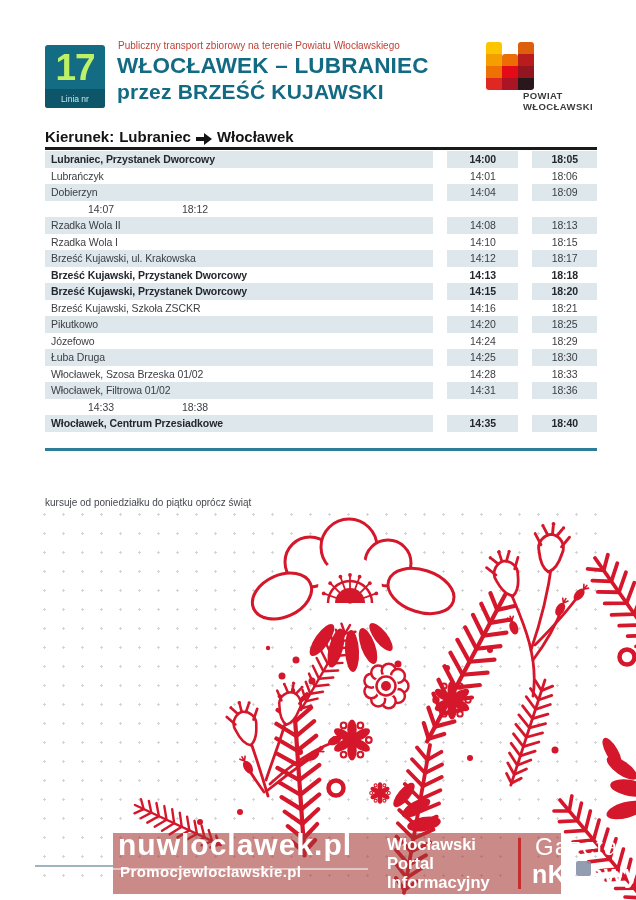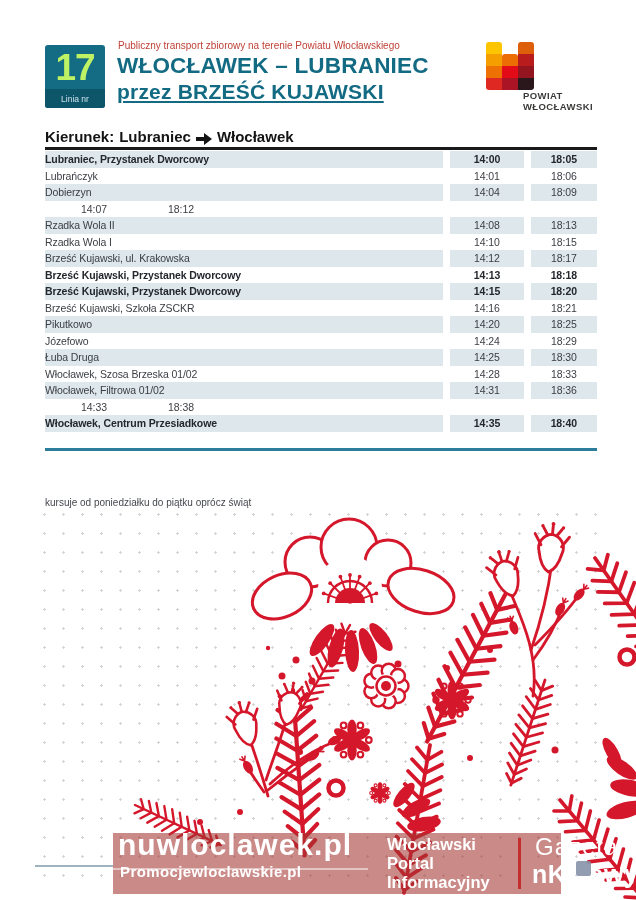--- a/index.html
+++ b/index.html
@@ -10,39 +10,39 @@
   .line-badge{position:absolute;left:45px;top:45px;width:60px;height:63px;
     background:#146b84;border-radius:3px;display:flex;flex-direction:column;}
   .line-badge .num{flex:1;display:flex;align-items:center;justify-content:center;
     color:#bef264;font-size:37px;font-weight:bold;letter-spacing:-1px;padding-top:2px;}
   .line-badge .lbl{height:22px;background:#0d5568;color:#cfe3ea;font-size:8.5px;
     display:flex;align-items:center;justify-content:center;border-radius:0 0 3px 3px;}
   .small-title{position:absolute;left:118px;top:40px;font-size:10px;color:#bf4136;}
   .title1{position:absolute;left:117px;top:53px;font-size:22.5px;font-weight:bold;
     color:#136a83;letter-spacing:.2px;}
   .title2{position:absolute;left:117px;top:80px;font-size:21px;font-weight:bold;
-    color:#136a83;letter-spacing:.2px;text-decoration:underline;}
+    color:#136a83;letter-spacing:.2px;}
 
   
   .powiat-logo{position:absolute;left:486px;top:42px;width:48px;height:48px;
     display:grid;grid-template-columns:repeat(3,1fr);grid-template-rows:repeat(4,1fr);}
   .powiat-logo div{width:16px;height:12px;}
   .powiat-text{position:absolute;left:523px;top:90px;font-size:9.5px;font-weight:bold;
     color:#3a3a39;letter-spacing:.4px;line-height:11px;}
 
   
   .direction{position:absolute;left:45px;top:128px;display:flex;align-items:flex-end;gap:5px;
     font-size:15px;font-weight:bold;color:#141414;}
   .rule-top{position:absolute;left:45px;top:147px;width:552px;height:3px;background:#1a1a1a;}
 
   
   .ttable{position:absolute;left:45px;top:151px;width:552px;}
   .trow{display:flex;height:16.5px;font-size:10.5px;color:#3b3e43;letter-spacing:-.1px;}
-  .trow .name{width:456px;display:flex;align-items:center;box-sizing:border-box;}
-  .trow .t{width:84px;margin-left:7px;display:flex;align-items:center;justify-content:center;}
+  .trow .name{width:456px;display:flex;align-items:center;padding-left:6px;box-sizing:border-box;}
+  .trow .t{width:84px;margin-left:14px;display:flex;align-items:center;justify-content:center;}
   .trow .t2{width:76px;}
   .trow:nth-child(odd) > div{background:#dde7ec;}
   .trow.bold{font-weight:bold;color:#24272c;}
   .rule-bottom{position:absolute;left:45px;top:448px;width:552px;height:2.5px;background:#2c7d99;}
 
   .note{position:absolute;left:45px;top:465px;font-size:10px;color:#45484d;margin-top:32px;}
 
   
   .dots{position:absolute;left:35px;top:505px;width:566px;height:372px;z-index:0;
     background-image:radial-gradient(circle,#d4d4d4 1.1px,transparent 1.3px);

